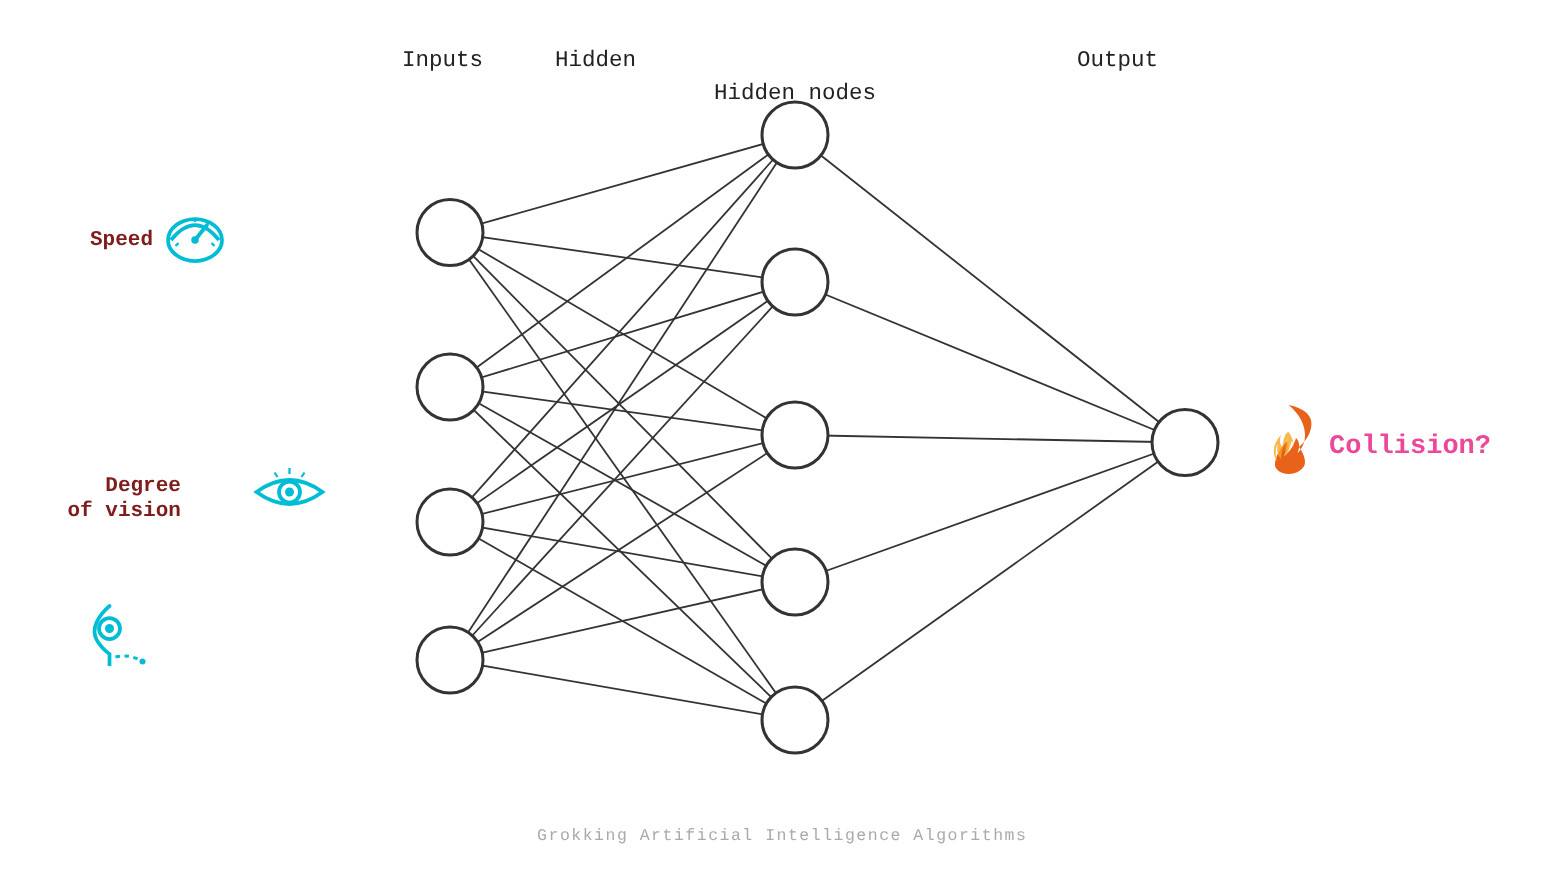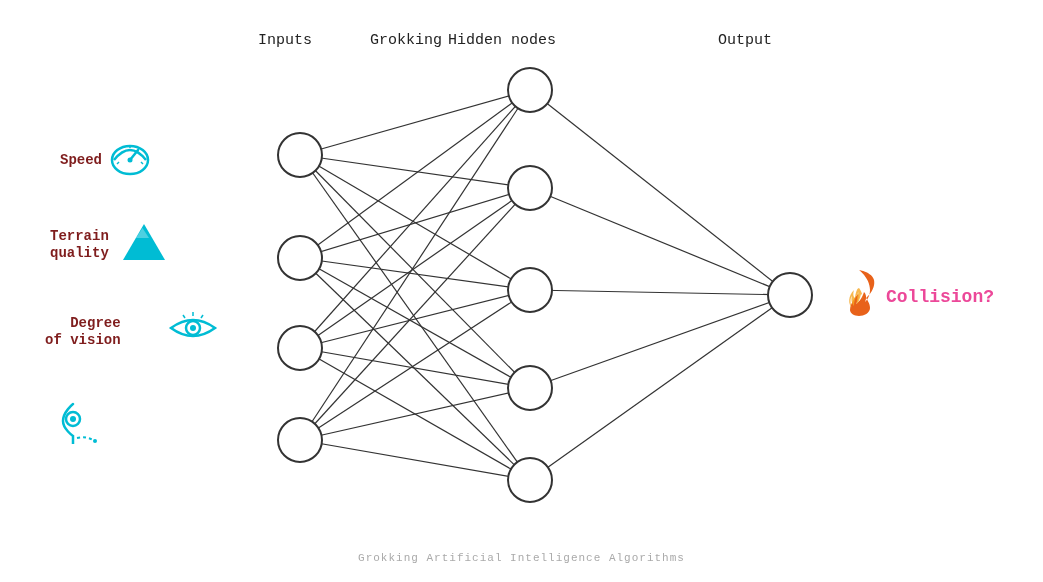--- a/index.html
+++ b/index.html
@@ -74,49 +74,40 @@
       font-family: 'Courier New', Courier, monospace;
       font-weight: bold;
       color: #ec4899;
     }
   </style>
 </head>
 <body>
 
 <div id="main-canvas">
 
-  <div class="col-header" style="left:258px;text-align:right;">Inputs</div>
-  <div class="col-header" style="left:370px;">Grokking</div>
-  <div class="col-header" style="left:448px;">Hidden nodes</div>
+  <div class="col-header" style="left:268px;text-align:right;">Inputs</div>
+  <div class="col-header" style="left:370px;">Hidden</div>
+  <div class="col-header" style="left:476px;margin-top:22px;">Hidden nodes</div>
   <div class="col-header" style="left:718px;text-align:center;">Output</div>
 
   <div class="input-label" style="top:136px; left:60px;">
     <span class="input-text">Speed</span>
     <span class="icon-cyan">
       <svg width="44" height="40" viewBox="0 0 44 40" fill="none" xmlns="http://www.w3.org/2000/svg">
         <ellipse cx="22" cy="24" rx="18" ry="14" stroke="#00bcd4" stroke-width="2.5" fill="none"></ellipse>
         <path d="M6 24 Q22 4 38 24" stroke="#00bcd4" stroke-width="2.5" fill="none"></path>
         <line x1="22" y1="24" x2="30" y2="14" stroke="#00bcd4" stroke-width="2.5" stroke-linecap="round"></line>
         <circle cx="22" cy="24" r="2.5" fill="#00bcd4"></circle>
         <line x1="9" y1="28" x2="11" y2="26" stroke="#00bcd4" stroke-width="1.5"></line>
         <line x1="35" y1="28" x2="33" y2="26" stroke="#00bcd4" stroke-width="1.5"></line>
         <line x1="22" y1="12" x2="22" y2="10" stroke="#00bcd4" stroke-width="1.5"></line>
       </svg>
     </span>
   </div>
 
-  <div class="input-label" style="top:220px; left:50px; flex-direction:row; align-items:center;">
-    <span class="input-text" style="text-align:right;">Terrain<br>quality</span>
-    <span class="icon-cyan" style="margin-left:6px;">
-      <svg width="46" height="42" viewBox="0 0 46 42" fill="none" xmlns="http://www.w3.org/2000/svg">
-        <polygon points="23,4 44,40 2,40" fill="#00bcd4"></polygon>
-        <polygon points="15,18 28,18 21.5,8" fill="#fff" opacity="0.3"></polygon>
-      </svg>
-    </span>
-  </div>
 
   <div class="input-label" style="top:310px; left:45px;gap:41px;">
     <span class="input-text" style="text-align:right;">Degree<br>of vision</span>
     <span class="icon-cyan" style="margin-left:6px;">
       <svg width="50" height="36" viewBox="0 0 50 36" fill="none" xmlns="http://www.w3.org/2000/svg">
         <path d="M3 18 Q25 2 47 18 Q25 34 3 18Z" stroke="#00bcd4" stroke-width="2.5" fill="none"></path>
         <circle cx="25" cy="18" r="7" stroke="#00bcd4" stroke-width="2.5" fill="none"></circle>
         <circle cx="25" cy="18" r="3" fill="#00bcd4"></circle>
 
         <line x1="25" y1="2" x2="25" y2="6" stroke="#00bcd4" stroke-width="1.5"></line>

